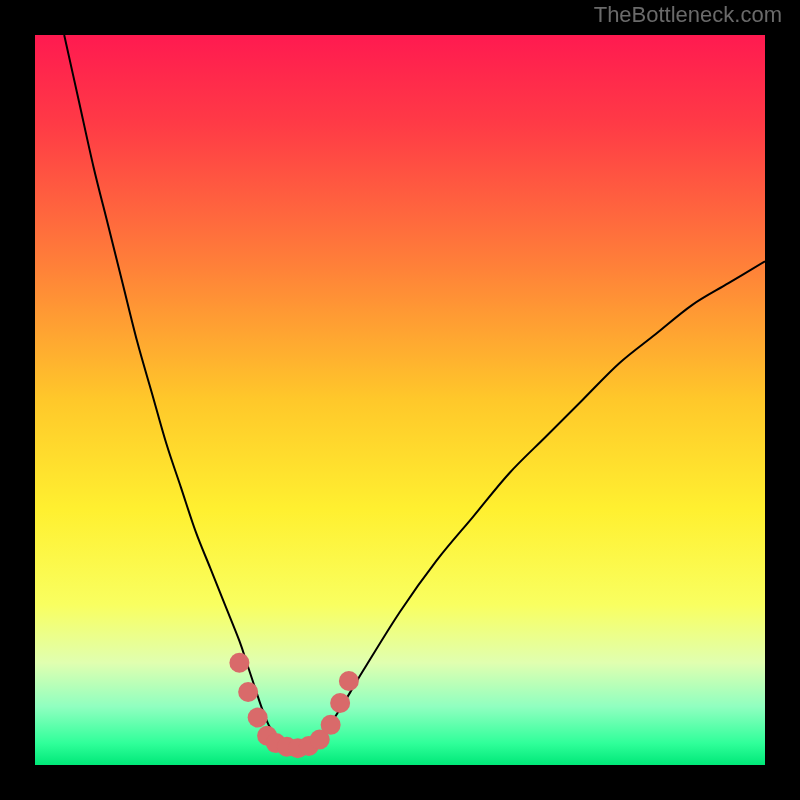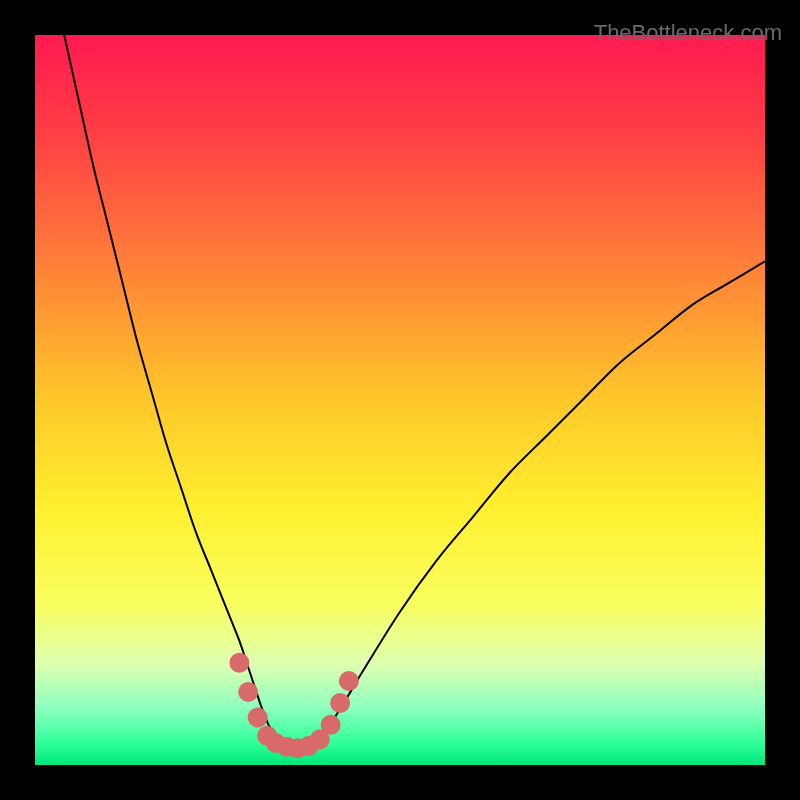--- a/index.html
+++ b/index.html
@@ -6,21 +6,21 @@
     margin: 0;
     padding: 0;
     width: 800px;
     height: 800px;
     background: #000;
     position: relative;
     font-family: Arial, sans-serif;
   }
   .watermark {
     position: absolute;
-    top: 20px;
+    top: 2px;
     right: 18px;
     color: #6a6a6a;
     font-size: 22px;
     z-index: 10;
   }
   .plot-area {
     position: absolute;
     left: 35px;
     top: 35px;
     width: 730px;

